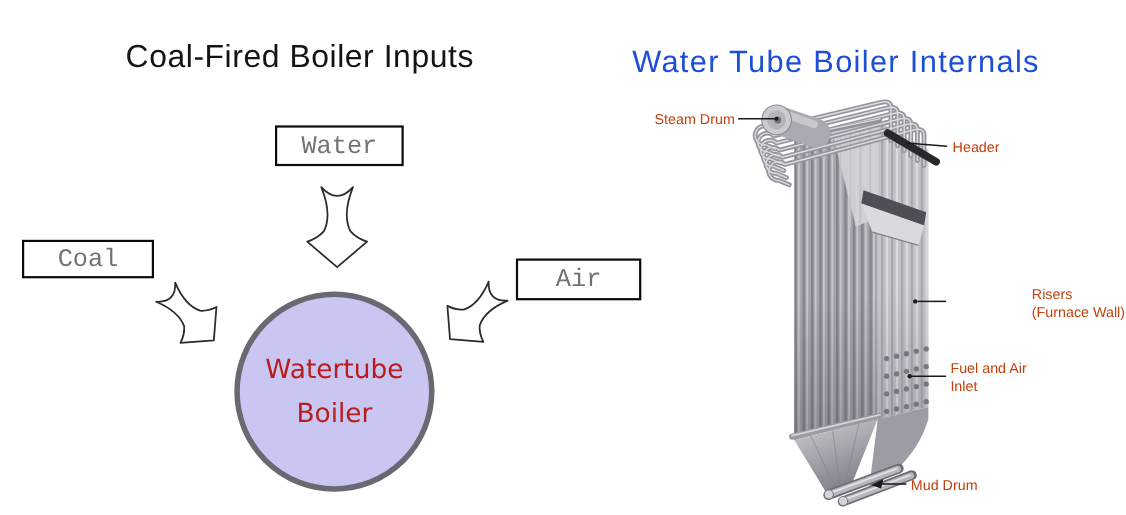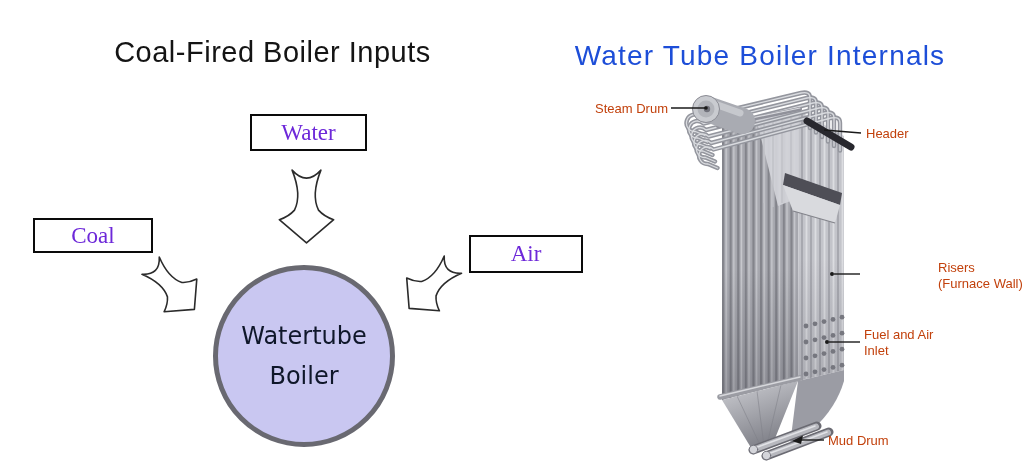--- a/index.html
+++ b/index.html
@@ -6,29 +6,29 @@
   .stage{position:relative;width:1024px;height:468px;background:#ffffff;overflow:hidden;
          font-family:"Liberation Sans",sans-serif;}
   svg.overlay{position:absolute;left:0;top:0;width:1024px;height:468px;}
 
   .title{position:absolute;font-weight:400;text-align:center;white-space:nowrap;}
   .title-left{left:70px;top:36px;width:405px;font-size:29px;letter-spacing:0.5px;color:#141414;}
   .title-right{left:545px;top:40px;width:430px;font-size:28px;letter-spacing:1.2px;color:#1d4ed8;}
 
   .box{position:absolute;border:2px solid #0a0a0a;background:#ffffff;display:flex;
        align-items:center;justify-content:center;
-       font-family:Liberation Serif, serif;font-size:23px;color:#6d28d9;}
+       font-family:Liberation Mono, monospace;font-size:23px;color:#737373;}
   .box-water{left:250px;top:114px;width:113px;height:33px;}
-  .box-coal{left:33px;top:218px;width:116px;height:31px;}
+  .box-coal{left:20px;top:218px;width:116px;height:31px;}
   .box-air{left:469px;top:215px;width:110px;height:34px;margin-top:20px;}
 
   .boiler-circle{position:absolute;left:213px;top:265px;width:172px;height:172px;
        border:5px solid #696971;border-radius:50%;background:#c9c7f1;
        display:flex;flex-direction:column;align-items:center;justify-content:center;
-       font-family:"DejaVu Sans",sans-serif;font-size:24px;line-height:40px;color:#0f172a;}
+       font-family:"DejaVu Sans",sans-serif;font-size:24px;line-height:40px;color:#b91c1c;}
 
   .lbl{position:absolute;font-size:13px;line-height:16px;color:#c2410c;white-space:nowrap;}
   .lbl-steam{left:594px;top:101px;width:74px;text-align:right;}
   .lbl-header{left:866px;top:126px;}
   .lbl-risers{left:910px;top:260px;margin-left:28px;}
   .lbl-fuel{left:864px;top:327px;}
   .lbl-mud{left:828px;top:433px;}
 </style>
 </head>
 <body>

